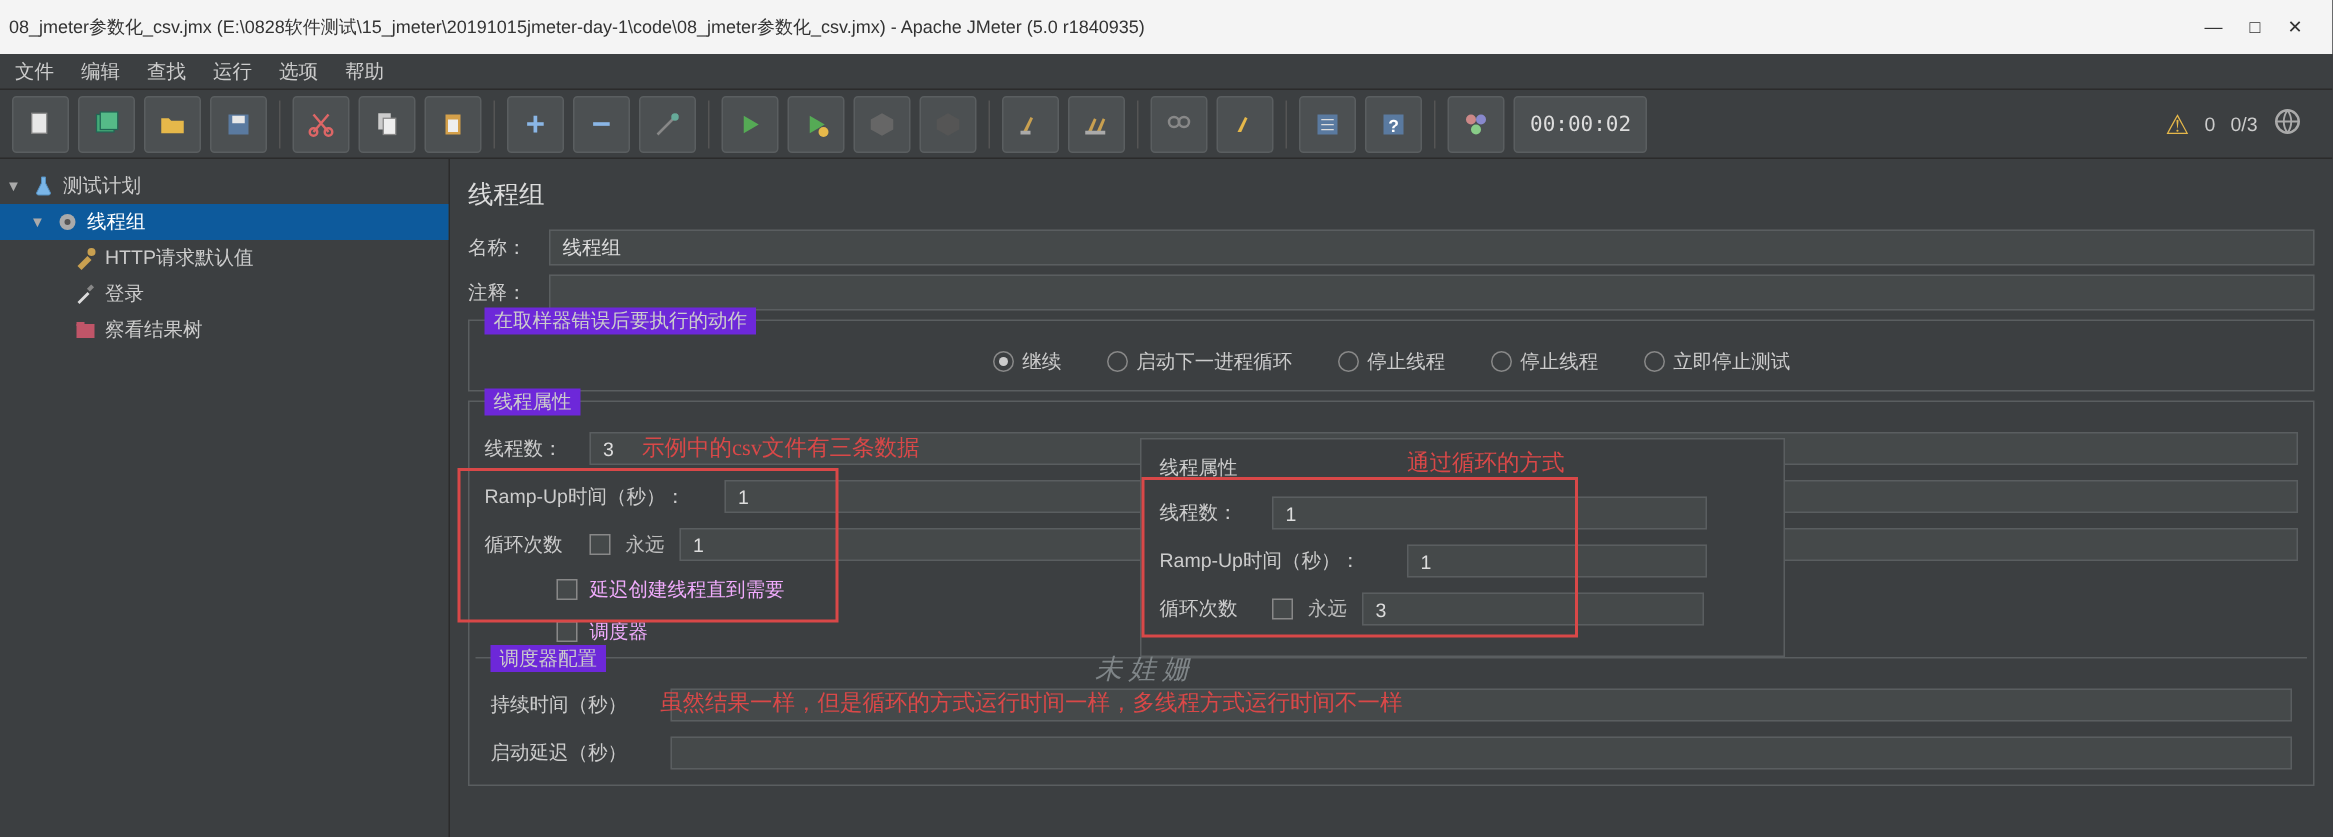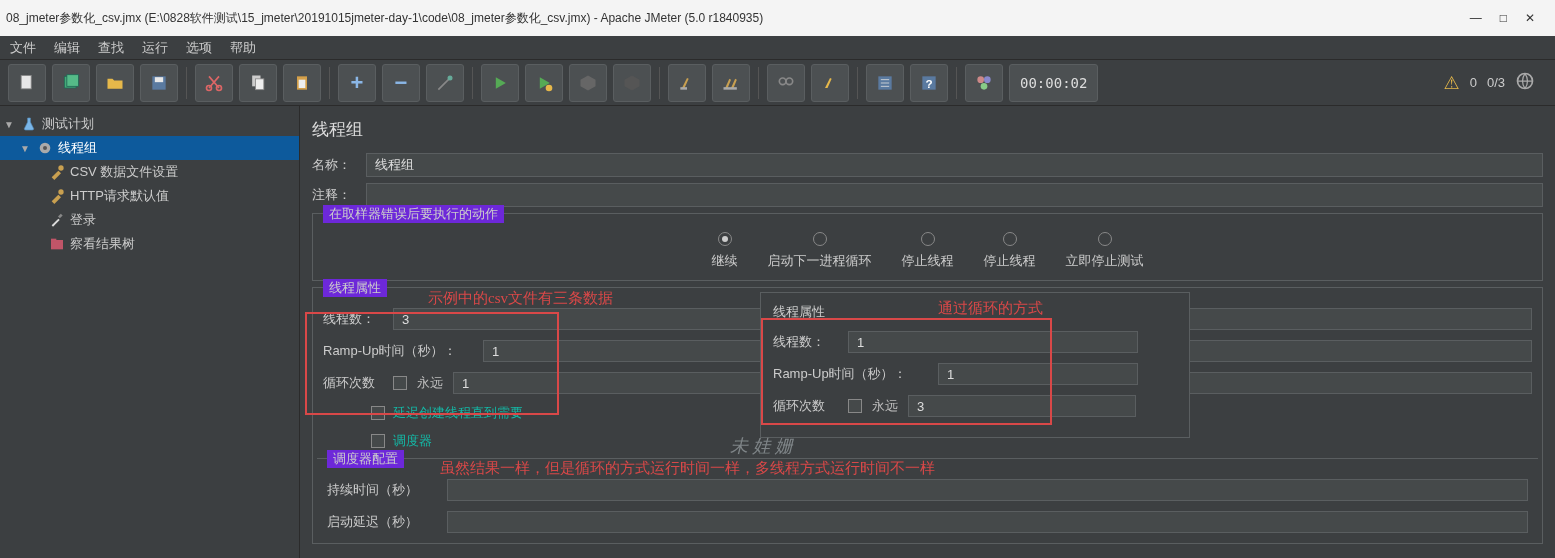--- a/index.html
+++ b/index.html
@@ -101,39 +101,39 @@
       border: 1px solid #5a5e60; margin: 6px 4px; padding: 10px;
       position: relative;
     }
     .fieldset-title {
       position: absolute; top: -9px; left: 10px; background: #6d28d9;
       padding: 0 6px; color: #ccc; font-size: 13px;
     }
     .radio-row {
       display: flex; justify-content: center; gap: 30px; margin-top: 8px;
     }
-    .radio-item { display: flex; align-items: center; gap: 6px; color: #ccc; cursor: pointer; flex-direction: column; }
+    .radio-item { display: flex; align-items: center; gap: 6px; color: #ccc; cursor: pointer; }
     .radio-dot {
       width: 14px; height: 14px; border-radius: 50%;
       border: 1px solid #888; display: inline-flex; align-items: center; justify-content: center;
     }
     .radio-dot.checked::after { content: ""; width: 6px; height: 6px; background: #ccc; border-radius: 50%; }
     .thread-props { position: relative; }
     .prop-row { display: flex; align-items: center; gap: 10px; margin: 10px 0; }
     .prop-label { color: #ccc; min-width: 150px; }
     .prop-input {
       height: 22px; background: #45494a; border: 1px solid #5a5e60;
       color: #ddd; padding: 2px 8px; font-size: 13px;
     }
     .prop-input.wide { flex: 1; }
     .checkbox {
       width: 14px; height: 14px; border: 1px solid #888; background: #45494a;
       display: inline-block;
     }
-    .check-row { display: flex; align-items: center; gap: 8px; margin: 10px 0 6px 14px; color: #14b8a6; padding-left: 34px; }
+    .check-row { display: flex; align-items: center; gap: 8px; margin: 10px 0 6px 14px; color: #f0abfc; padding-left: 34px; }
     .annotation { color: #d94848; font-size: 15px; position: absolute; font-family: "Microsoft YaHei"; }
     .redbox { position: absolute; border: 2px solid #d94848; pointer-events: none; }
     .overlay-panel {
       position: absolute;
       background: #3c3f41;
       border: 1px solid #5a5e60;
       padding: 10px 12px;
       width: 430px;
     }
     .overlay-panel .fieldset-title2 { color: #ccc; margin-bottom: 10px; }
@@ -312,29 +312,20 @@
       </li>
       <li class="tree-item indent-1 selected">
         <span class="tree-arrow">▼</span>
         <span class="tree-icon">
             <svg width="16" height="16" viewBox="0 0 24 24">
               <circle cx="12" cy="12" r="8" fill="#aaa"></circle>
               <circle cx="12" cy="12" r="3" fill="#555"></circle>
             </svg>
           </span>
         <span>线程组</span>
-      </li>
-      <li class="tree-item indent-2">
-        <span class="tree-icon">
-            <svg width="16" height="16" viewBox="0 0 24 24">
-              <path d="M4 20l10-10 4 4L8 24z" fill="#c9a050"></path>
-              <circle cx="18" cy="6" r="4" fill="#c9a050"></circle>
-            </svg>
-          </span>
-        <span>CSV 数据文件设置</span>
       </li>
       <li class="tree-item indent-2">
         <span class="tree-icon">
             <svg width="16" height="16" viewBox="0 0 24 24">
               <path d="M4 20l10-10 4 4L8 24z" fill="#c9a050"></path>
               <circle cx="18" cy="6" r="4" fill="#c9a050"></circle>
             </svg>
           </span>
         <span>HTTP请求默认值</span>
       </li>

